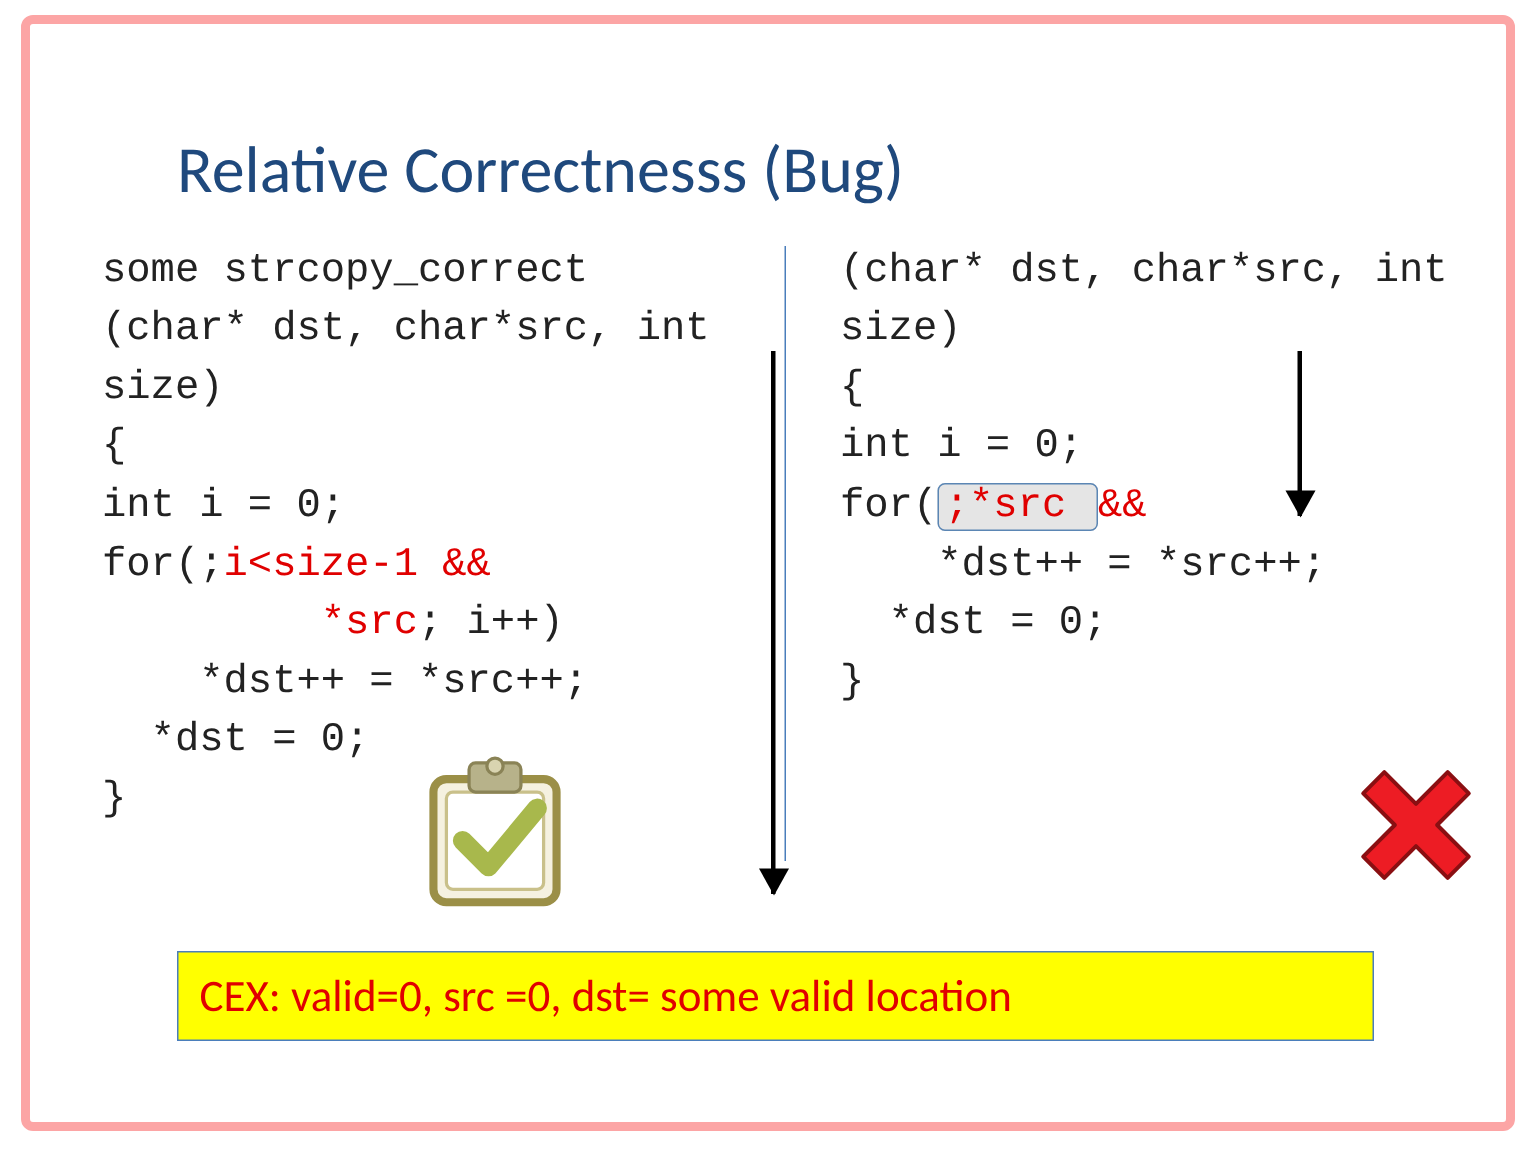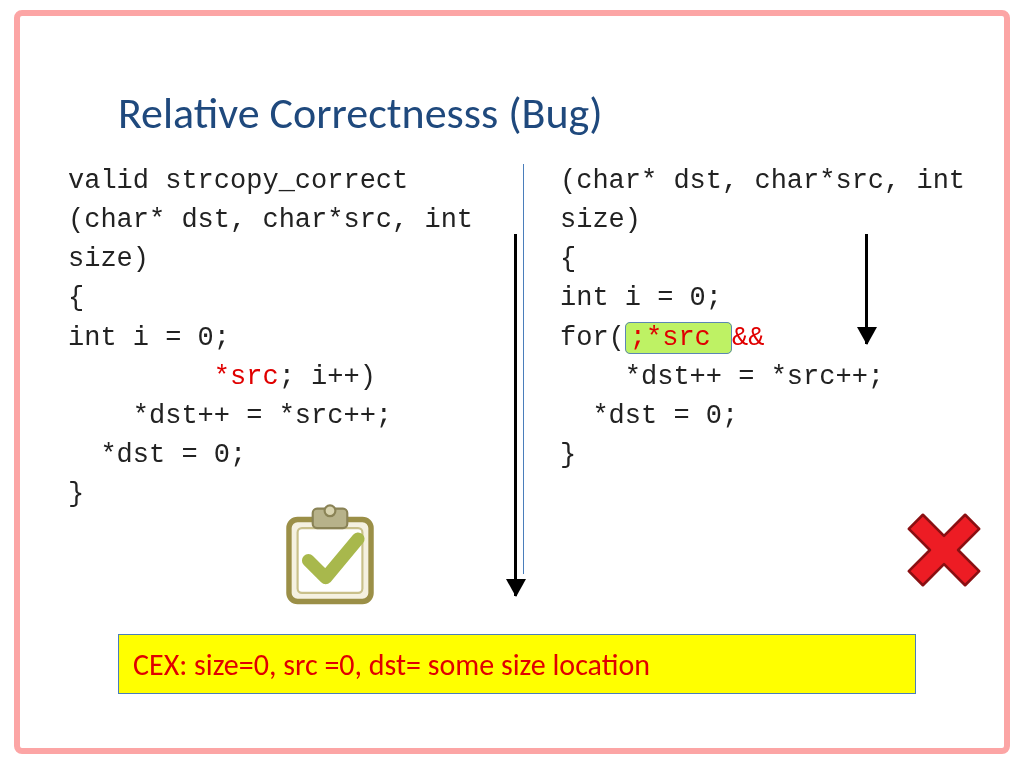--- a/index.html
+++ b/index.html
@@ -41,21 +41,21 @@
   .divider {
     position: absolute;
     left: 503px;
     top: 148px;
     width: 0;
     height: 410px;
     border-left: 1.5px solid #4a7ebb;
   }
   .red { color: #e00000; }
   .hl-bug {
-    background: #bef264;
+    background: #e5e5e5;
     border: 1px solid #5b86b4;
     border-radius: 5px;
     padding: 0 4px;
   }
   .arrow-down {
     position: absolute;
     width: 0;
     border-left: 3px solid #000;
   }
   .arrow-down::after {
@@ -102,24 +102,25 @@
 </head>
 <body>
 
 <div class="slide-frame">
 
   <div class="title">Relative Correctnesss (Bug)</div>
 
   <div class="divider"></div>
 
   <div class="code-col col-left">
-    <div>valid strcopy_correct</div>
+    <div>some strcopy_correct</div>
     <div>(char* dst, char*src, int size)</div>
     <div>{</div>
     <div><span>  int i = 0;</span></div>
+    <div><span>  for(;</span><span class="red">i&lt;size-1 &amp;&amp;</span></div>
     <div><span class="red" style="white-space:pre">         *src</span><span>; i++)</span></div>
     <div style="white-space:pre"><span>    *dst++ = *src++;</span></div>
     <div style="white-space:pre"><span>  *dst = 0;</span></div>
     <div>}</div>
   </div>
 
   <div class="code-col col-right">
     <div>(char* dst, char*src, int size)</div>
     <div>{</div>
     <div><span>  int i = 0;</span></div>
@@ -138,16 +139,16 @@
     <rect x="34" y="8" width="32" height="18" rx="4" fill="#b7b28a" stroke="#8a8356" stroke-width="2"></rect>
     <circle cx="50" cy="10" r="5" fill="#d9d4b0" stroke="#8a8356" stroke-width="2"></circle>
     <path d="M30 56 L46 72 L76 36" fill="none" stroke="#a8b84c" stroke-width="12" stroke-linecap="round" stroke-linejoin="round"></path>
   </svg>
 
   <svg class="cross-icon" viewBox="0 0 100 100">
     <path d="M50 34 L74 10 L90 26 L66 50 L90 74 L74 90 L50 66 L26 90 L10 74 L34 50 L10 26 L26 10 Z" fill="#ed1c24" stroke="#8a0f12" stroke-width="3" stroke-linejoin="round"></path>
   </svg>
 
   <div class="cex-box">
-    <span>CEX: size=0, src =0, dst= some size location</span>
+    <span>CEX: valid=0, src =0, dst= some valid location</span>
   </div>
 
 </div>
 
 </body></html>

